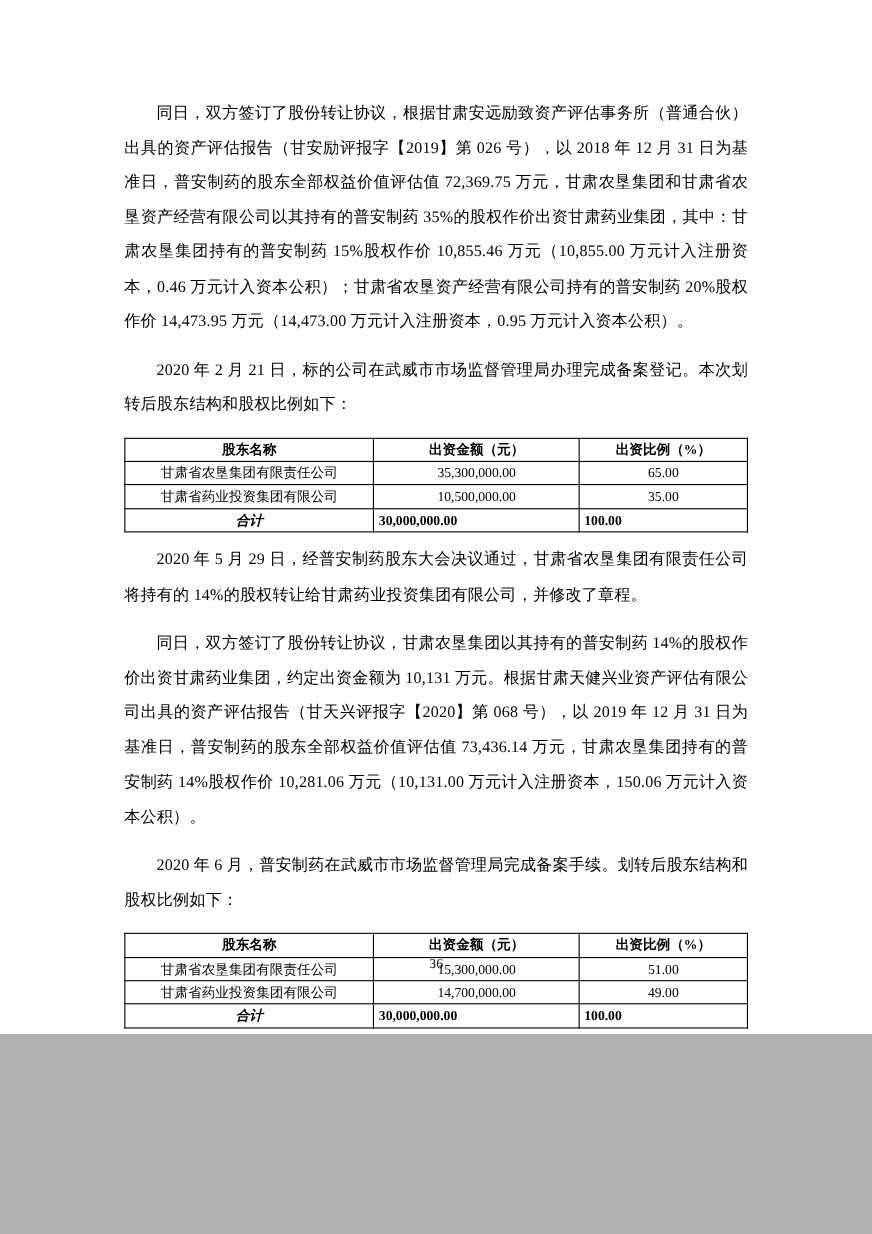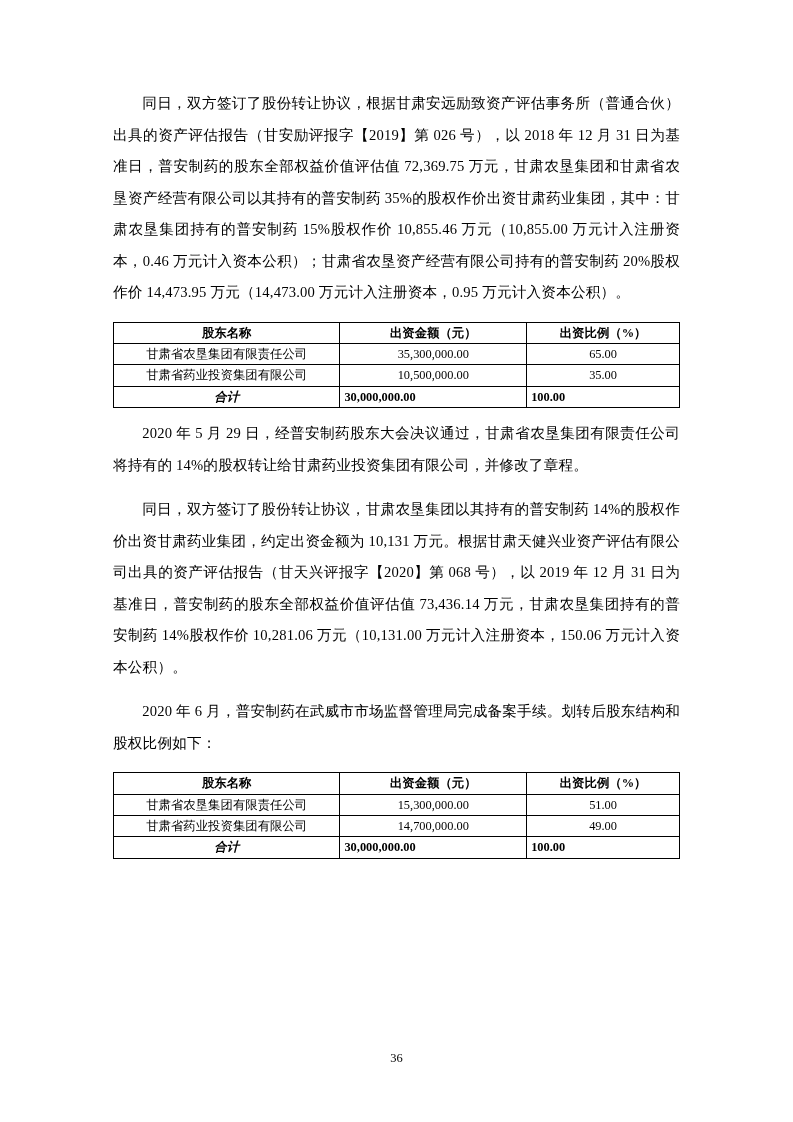--- a/index.html
+++ b/index.html
@@ -5,21 +5,21 @@
   html, body {
     margin: 0;
     padding: 0;
     background: #b0b0b0;
   }
   body {
     font-family: "Liberation Serif", "DejaVu Serif", serif;
   }
   .page {
     width: 793px;
-    height: 1122px;
+    height: 940px;
     background: #ffffff;
     position: relative;
     margin: 0 auto;
     box-sizing: border-box;
     padding: 88px 113px 0 113px;
     overflow: hidden;
   }
   .content {
     width: 567px;
   }
@@ -88,20 +88,21 @@
   }
 </style>
 </head>
 <body>
 
 <div class="page">
   <div class="content">
 
     <p class="para">同日，双方签订了股份转让协议，根据甘肃安远励致资产评估事务所（普通合伙）出具的资产评估报告（甘安励评报字【2019】第 026 号），以 2018 年 12 月 31 日为基准日，普安制药的股东全部权益价值评估值 72,369.75 万元，甘肃农垦集团和甘肃省农垦资产经营有限公司以其持有的普安制药 35%的股权作价出资甘肃药业集团，其中：甘肃农垦集团持有的普安制药 15%股权作价 10,855.46 万元（10,855.00 万元计入注册资本，0.46 万元计入资本公积）；甘肃省农垦资产经营有限公司持有的普安制药 20%股权作价 14,473.95 万元（14,473.00 万元计入注册资本，0.95 万元计入资本公积）。</p>
 
+    <p class="para">2020 年 2 月 21 日，标的公司在武威市市场监督管理局办理完成备案登记。本次划转后股东结构和股权比例如下：</p>
 
     <table class="stable">
       <colgroup>
         <col class="col-a">
           <col class="col-b">
           <col class="col-c">
       </colgroup>
       <thead>
         <tr>
           <th>股东名称</th>

